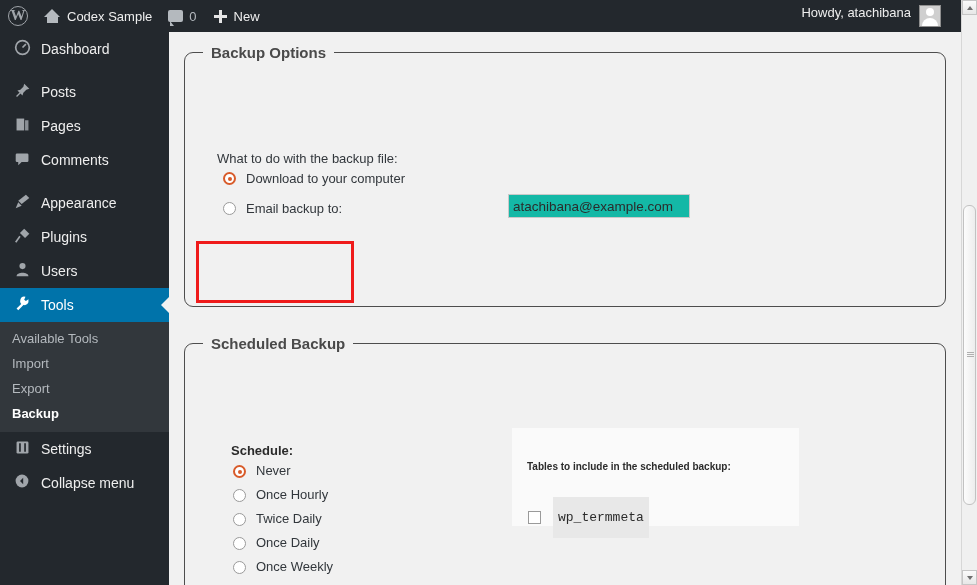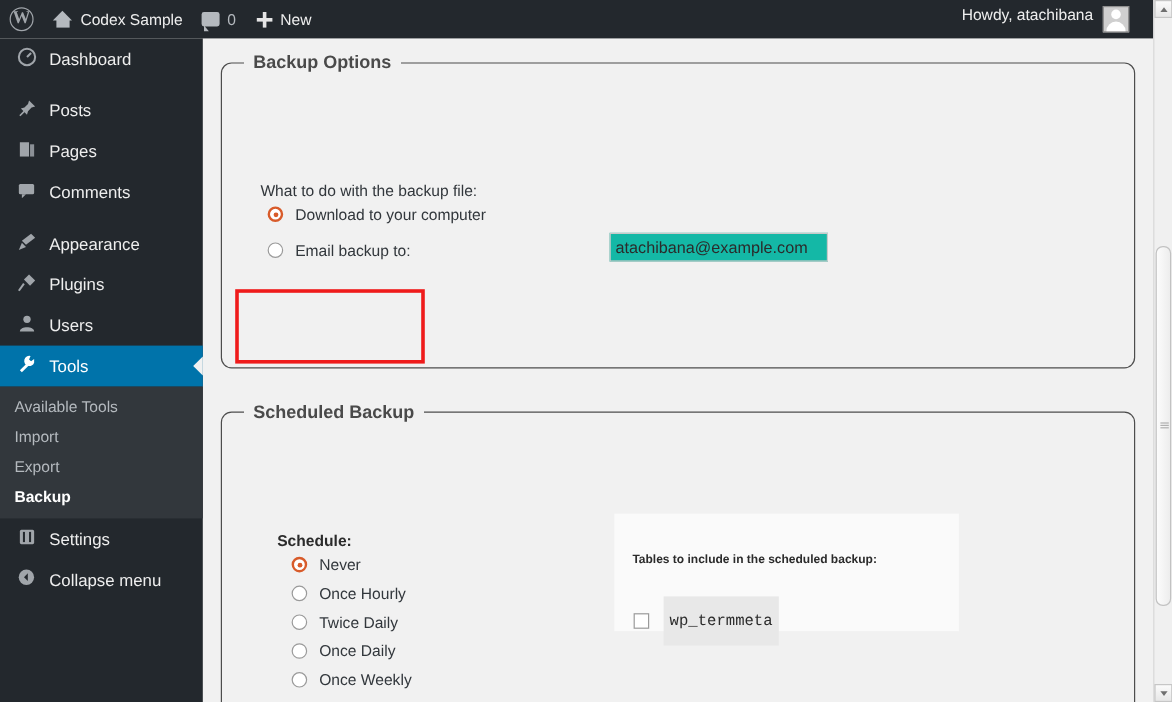--- a/index.html
+++ b/index.html
@@ -110,21 +110,21 @@
     border: 1px solid #8c8c8c; box-shadow: 2px 2px 0 rgba(120,120,120,.45);
     font-family: "Liberation Sans", sans-serif; font-size: 13.5px; color: #1f1f1f;
     cursor: pointer; padding: 0;
   }
   #red-annotation {
     position: absolute; left: 11px; top: 180px; width: 158px; height: 62px;
     border: 3px solid #ef1b1b; box-sizing: border-box; pointer-events: none; z-index: 6;
   }
 
   #schedule-label { position: absolute; left: 46px; top: 75px; font-weight: bold; font-size: 13px; color: #2b2b2b; margin-top: 16px; }
-  .sched-row { left: 58px; }
+  .sched-row { left: 48px; align-items: flex-end; }
 
   #tables-box {
     position: absolute; left: 327px; top: 76px; width: 287px; height: 98px;
     background: #fafafa;
   }
   #tables-title { position: absolute; left: 15px; top: 33px; font-weight: bold; font-size: 10px; color: #2b2b2b; }
   #table-check-row { position: absolute; left: 16px; top: 69px; display: flex; align-items: center; }
   .checkbox { width: 13px; height: 13px; border: 1px solid #9a9a9a; background: #fff; box-sizing: border-box; flex: none; }
   .table-chip { margin-left: 12px; background: #e8e8e8; padding: 13px 5px;
      font-family: "Liberation Mono", monospace; font-size: 13px; color: #2b2b2b; }

